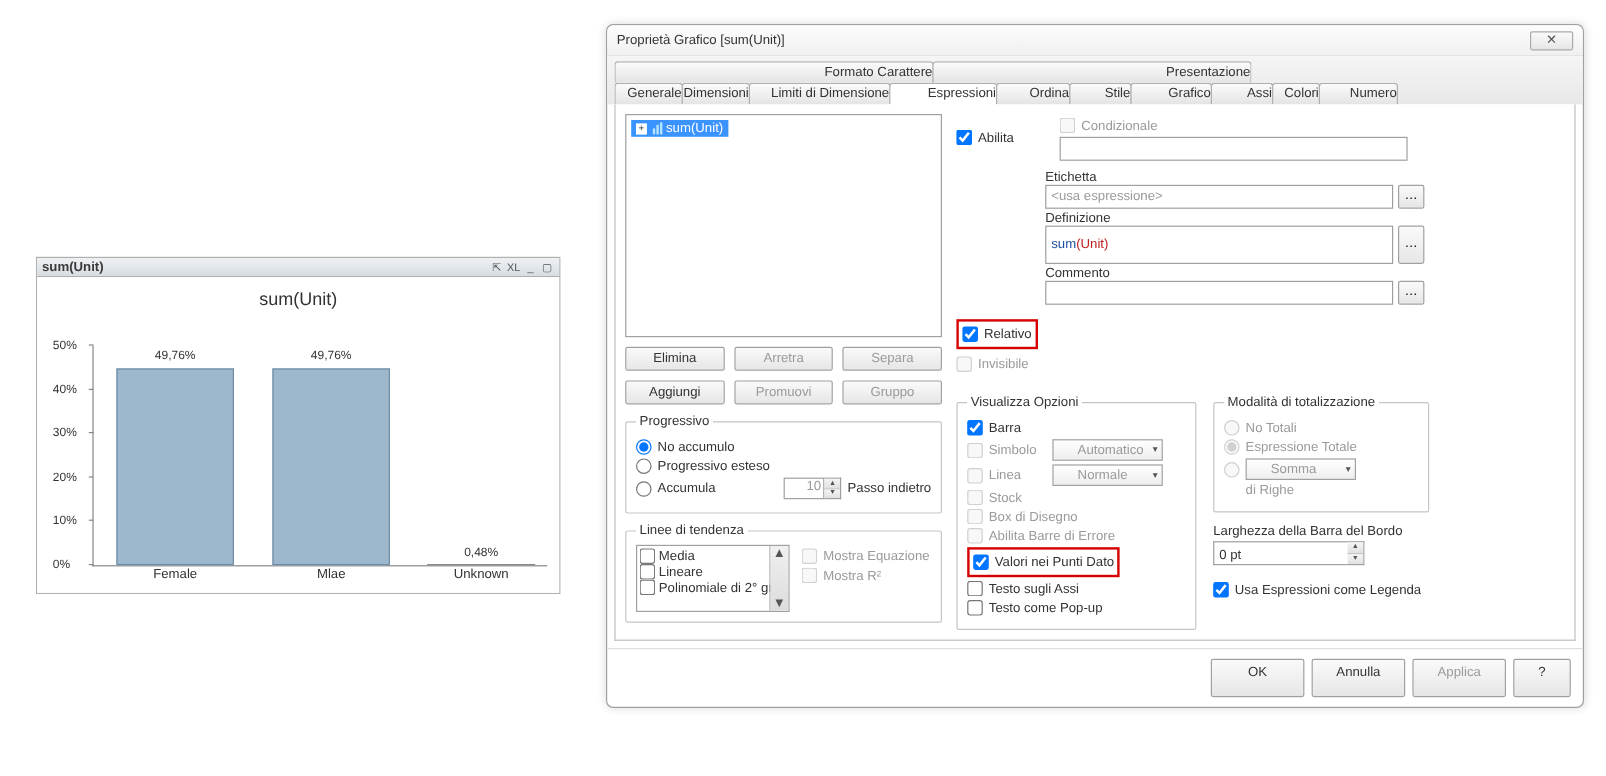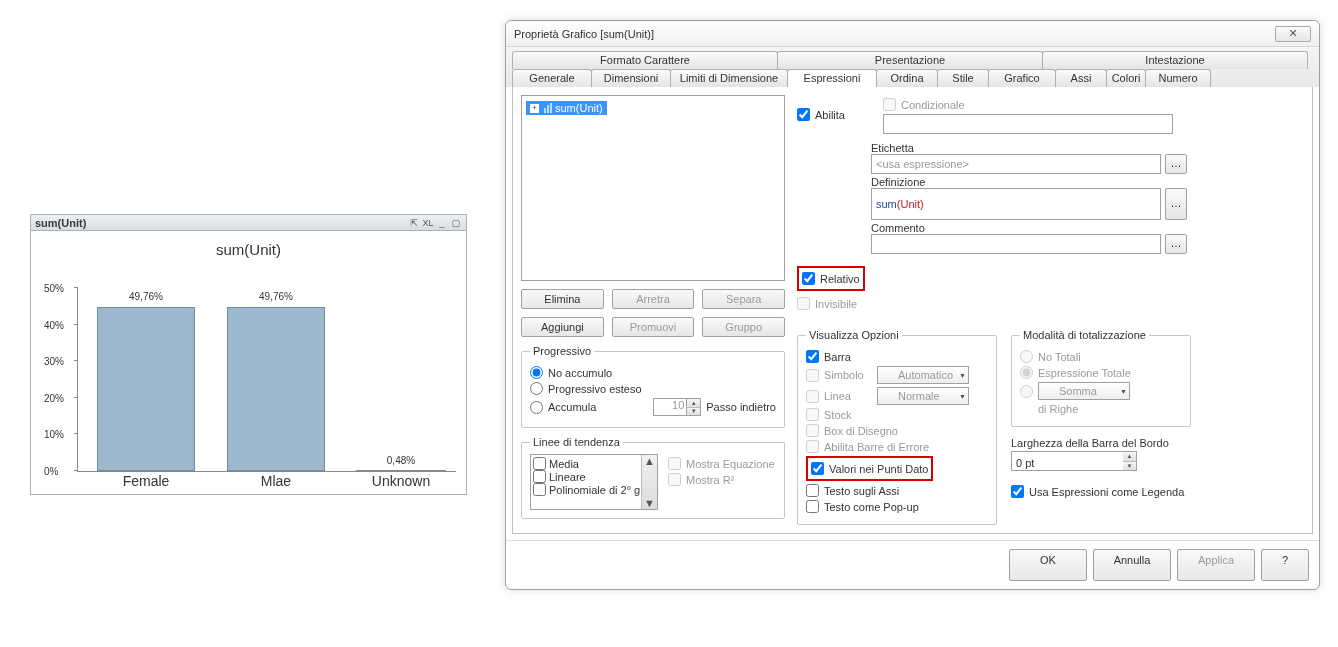--- a/index.html
+++ b/index.html
@@ -12,36 +12,36 @@
 .chart-toolbar .icons{margin-left:auto;display:flex;gap:2px}
 .chart-toolbar .icons span{width:12px;height:12px;display:inline-flex;justify-content:center;align-items:center;color:#555;font-size:9px}
 .chart-body{background:#fff;padding:6px 10px 4px}
 .chart-title{text-align:center;font-size:15px;color:#333;margin:4px 0 30px}
 .plot{height:184px;position:relative;margin-left:36px;border-left:1px solid #888;border-bottom:1px solid #888}
 .ytick{position:absolute;left:-34px;font-size:10px;color:#333;transform:translateY(50%)}
 .yline{position:absolute;left:-4px;width:4px;border-top:1px solid #888}
 .bar-wrap{position:absolute;bottom:0;width:100px;display:flex;justify-content:center}
 .bar{width:98px;background:#9db7cc;border:1px solid #6e8da5}
 .bar-label{position:absolute;top:-16px;width:100%;text-align:center;font-size:10px;color:#333}
-.xlabel{position:absolute;top:100%;width:100%;text-align:center;font-size:14px;color:#333;margin-top:2px}
+.xlabel{position:absolute;top:100%;width:100%;text-align:center;font-size:11px;color:#333;margin-top:2px}
 .underline{position:absolute;bottom:0;height:1px;background:#888;width:90px}
 
 
 .dialog{position:absolute;left:505px;top:20px;width:815px;border:1px solid #a0a0a0;border-radius:6px;background:#fff;box-shadow:0 0 8px rgba(0,0,0,.15)}
 .dlg-title{height:26px;display:flex;align-items:center;padding:0 8px;background:linear-gradient(#fdfdfd,#f0f0f0);border-bottom:1px solid #d5d5d5;border-radius:6px 6px 0 0}
 .dlg-title span{color:#333}
 .dlg-close{margin-left:auto;width:36px;height:16px;border:1px solid #aaa;border-radius:2px;display:flex;justify-content:center;align-items:center;background:linear-gradient(#fafafa,#e6e6e6);font-size:11px;color:#555}
 .tab-rows{background:linear-gradient(#f5f5f5,#e8e8e8);padding:4px 6px 0}
 .tab-row{display:flex}
-.tab{border:1px solid #b0b0b0;border-bottom:none;background:linear-gradient(#fbfbfb,#e4e4e4);padding:2px 0;text-align:center;color:#333;height:18px;border-radius:3px 3px 0 0;margin-right:-1px}
+.tab{border:1px solid #b0b0b0;border-bottom:none;background:linear-gradient(#fbfbfb,#e4e4e4);padding:2px 0;text-align:right;color:#333;height:18px;border-radius:3px 3px 0 0;margin-right:-1px}
 .tab.active{background:#fff;position:relative;z-index:2}
 .tab-row.lower .tab{border-top:1px solid #b0b0b0}
 .tab-top .tab{width:266px}
 .tab-row.lower .tab{width:88.5px}
-.tab-row.lower .tab.first{width:80px}
+.tab-row.lower .tab.first{width:57px}
 .dlg-content{border:1px solid #bfbfbf;border-top:none;margin:0 6px 6px;padding:8px;background:#fff}
 .layout{display:flex;gap:12px}
 .col-left{width:264px}
 .col-right{flex:1;display:flex;flex-direction:column;gap:6px}
 
 .tree{border:1px solid #a0a0a0;height:186px;padding:4px;background:#fff}
 .tree-item{display:inline-flex;align-items:center;gap:3px;background:#3a93ff;color:#fff;padding:1px 4px;font-size:11px}
 .tree-item .plus{width:9px;height:9px;border:1px solid #fff;display:inline-flex;justify-content:center;align-items:center;font-size:8px;line-height:1;color:#333;background:#fff;margin-right:2px}
 .tree-item .barsicon{display:inline-flex;gap:1px;align-items:flex-end;height:10px}
 .tree-item .barsicon i{width:2px;background:#b3e5ff}
@@ -139,21 +139,20 @@
 <div class="dialog">
   <div class="dlg-title">
     <span>Proprietà Grafico [sum(Unit)]</span>
     <div class="dlg-close">✕</div>
   </div>
 
   <div class="tab-rows">
     <div class="tab-row tab-top">
       <div class="tab">Formato Carattere</div>
       <div class="tab">Presentazione</div>
-      <div class="tab">Intestazione</div>
     </div>
     <div class="tab-row lower">
       <div class="tab first">Generale</div>
       <div class="tab first">Dimensioni</div>
       <div class="tab" style="width:118px">Limiti di Dimensione</div>
       <div class="tab active" style="width:90px">Espressioni</div>
       <div class="tab" style="width:62px">Ordina</div>
       <div class="tab" style="width:52px">Stile</div>
       <div class="tab" style="width:68px">Grafico</div>
       <div class="tab" style="width:52px">Assi</div>

